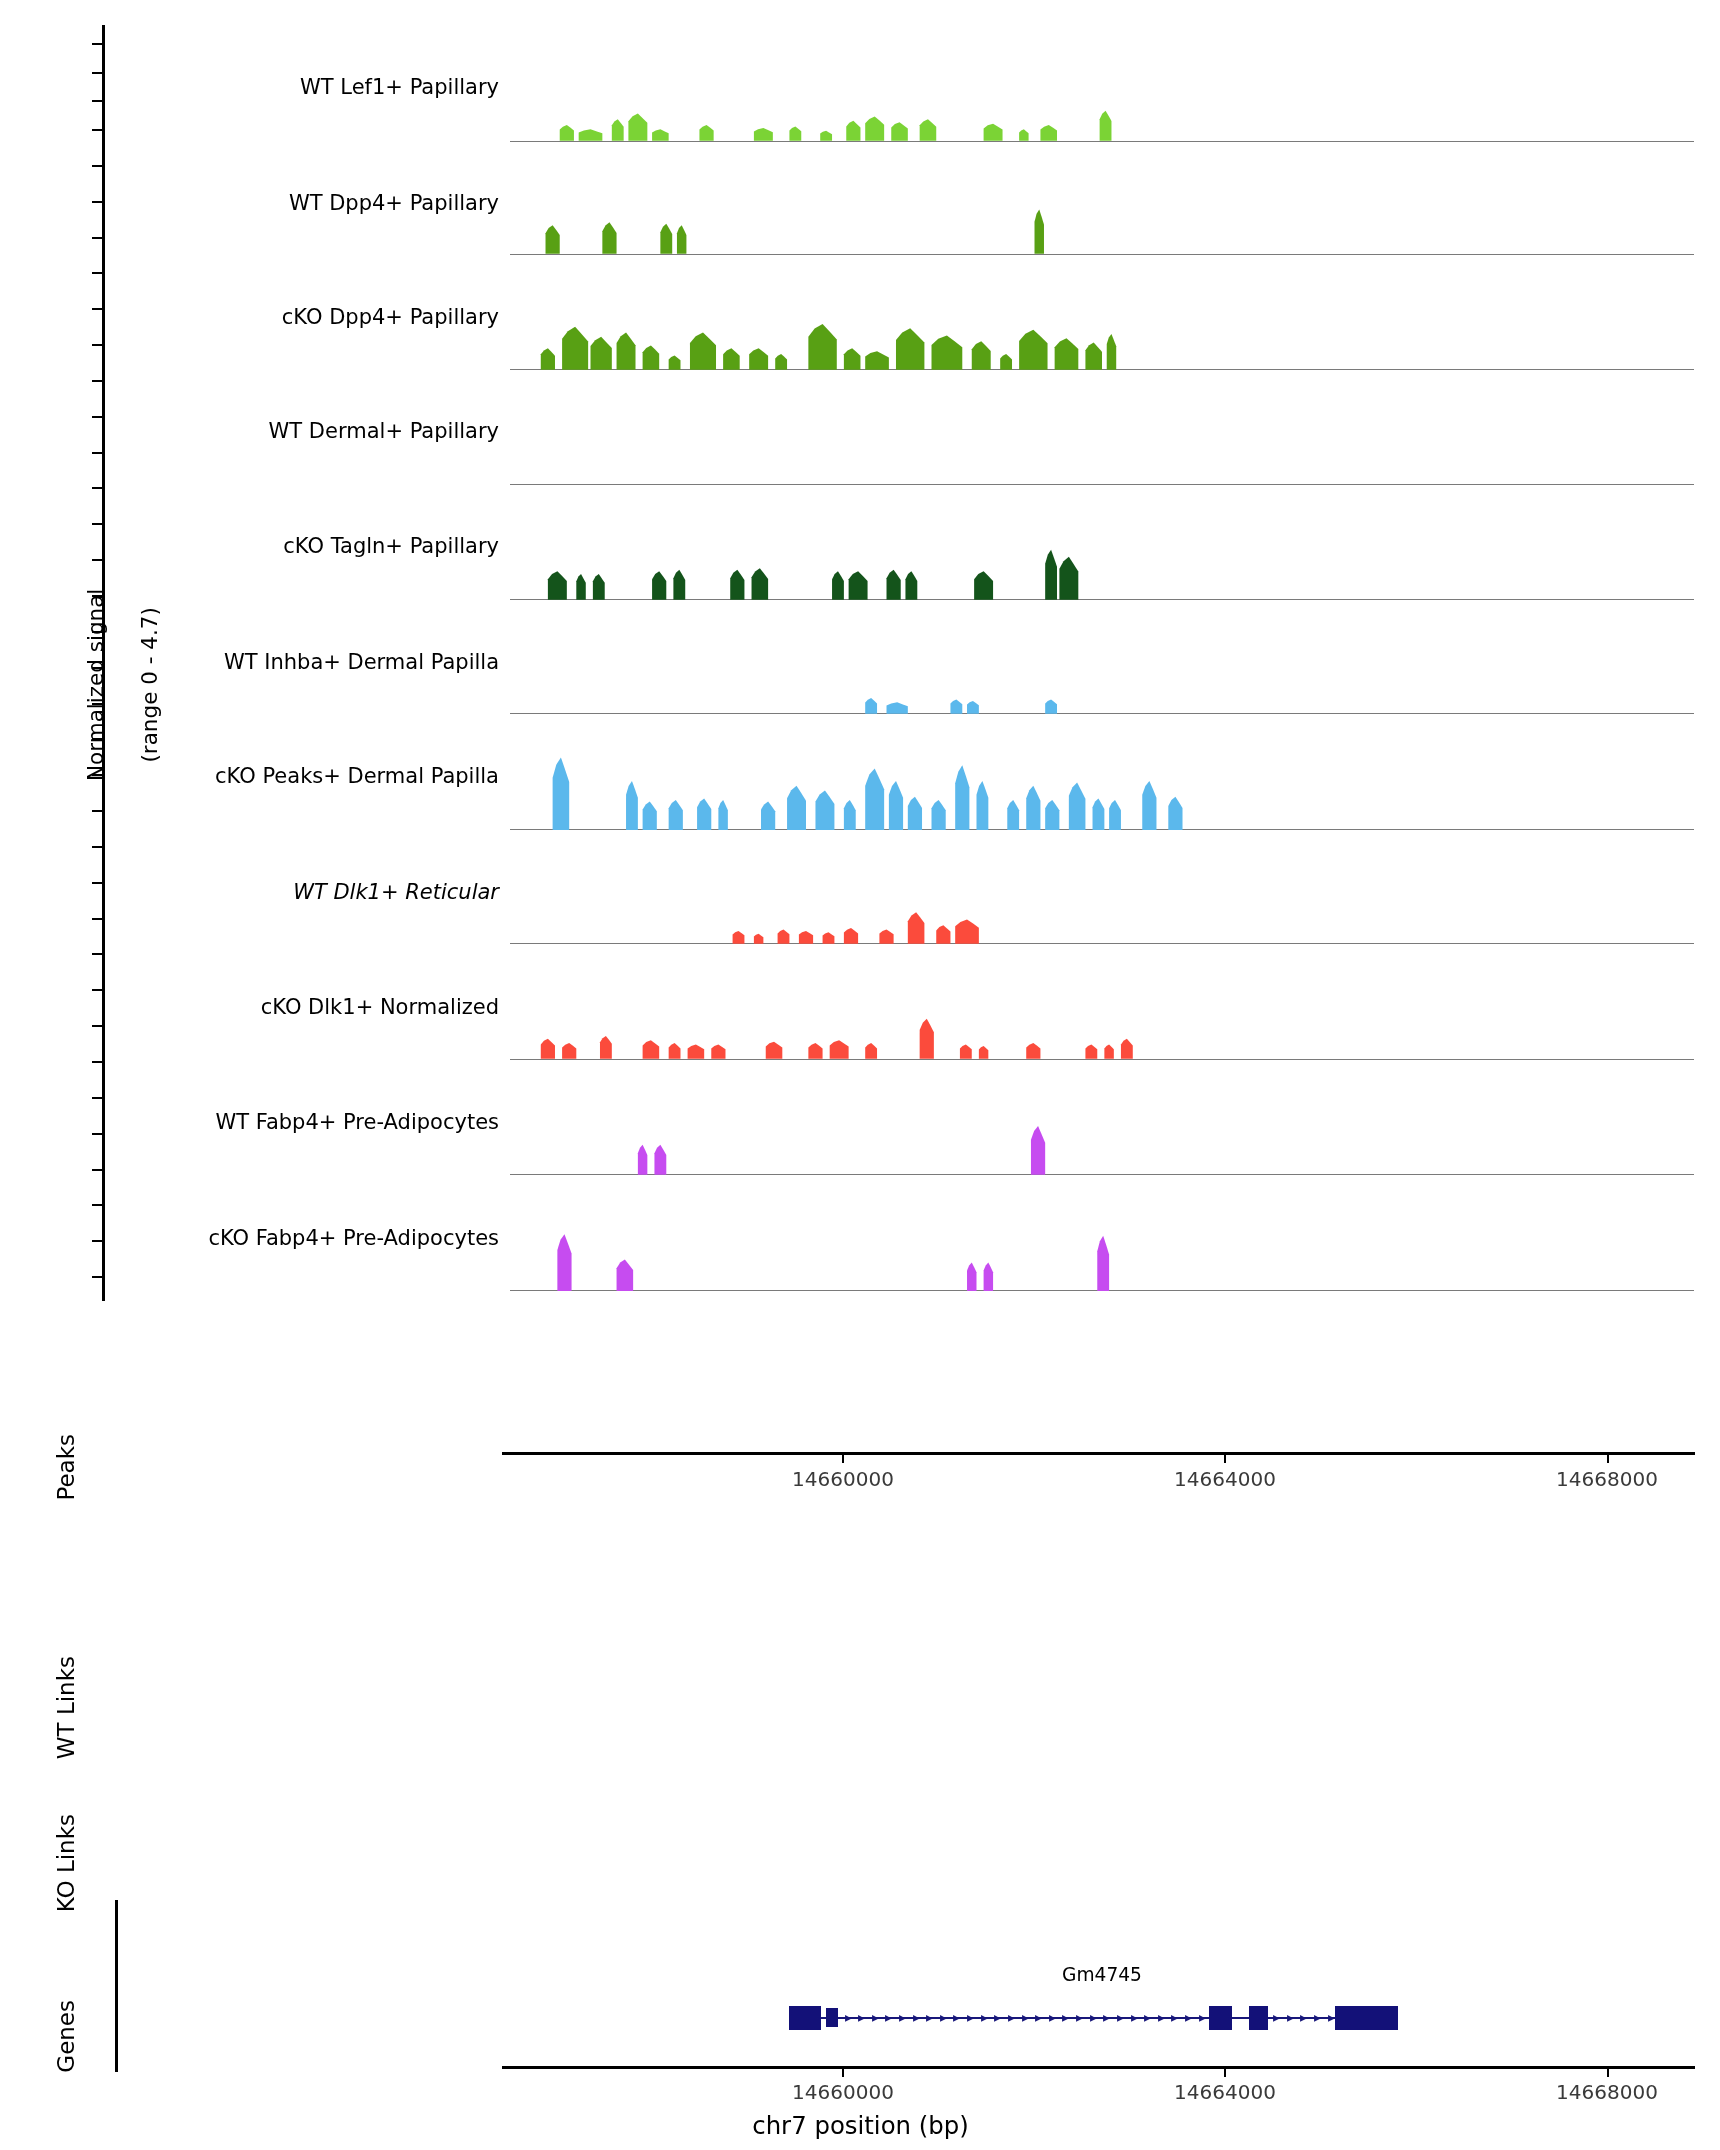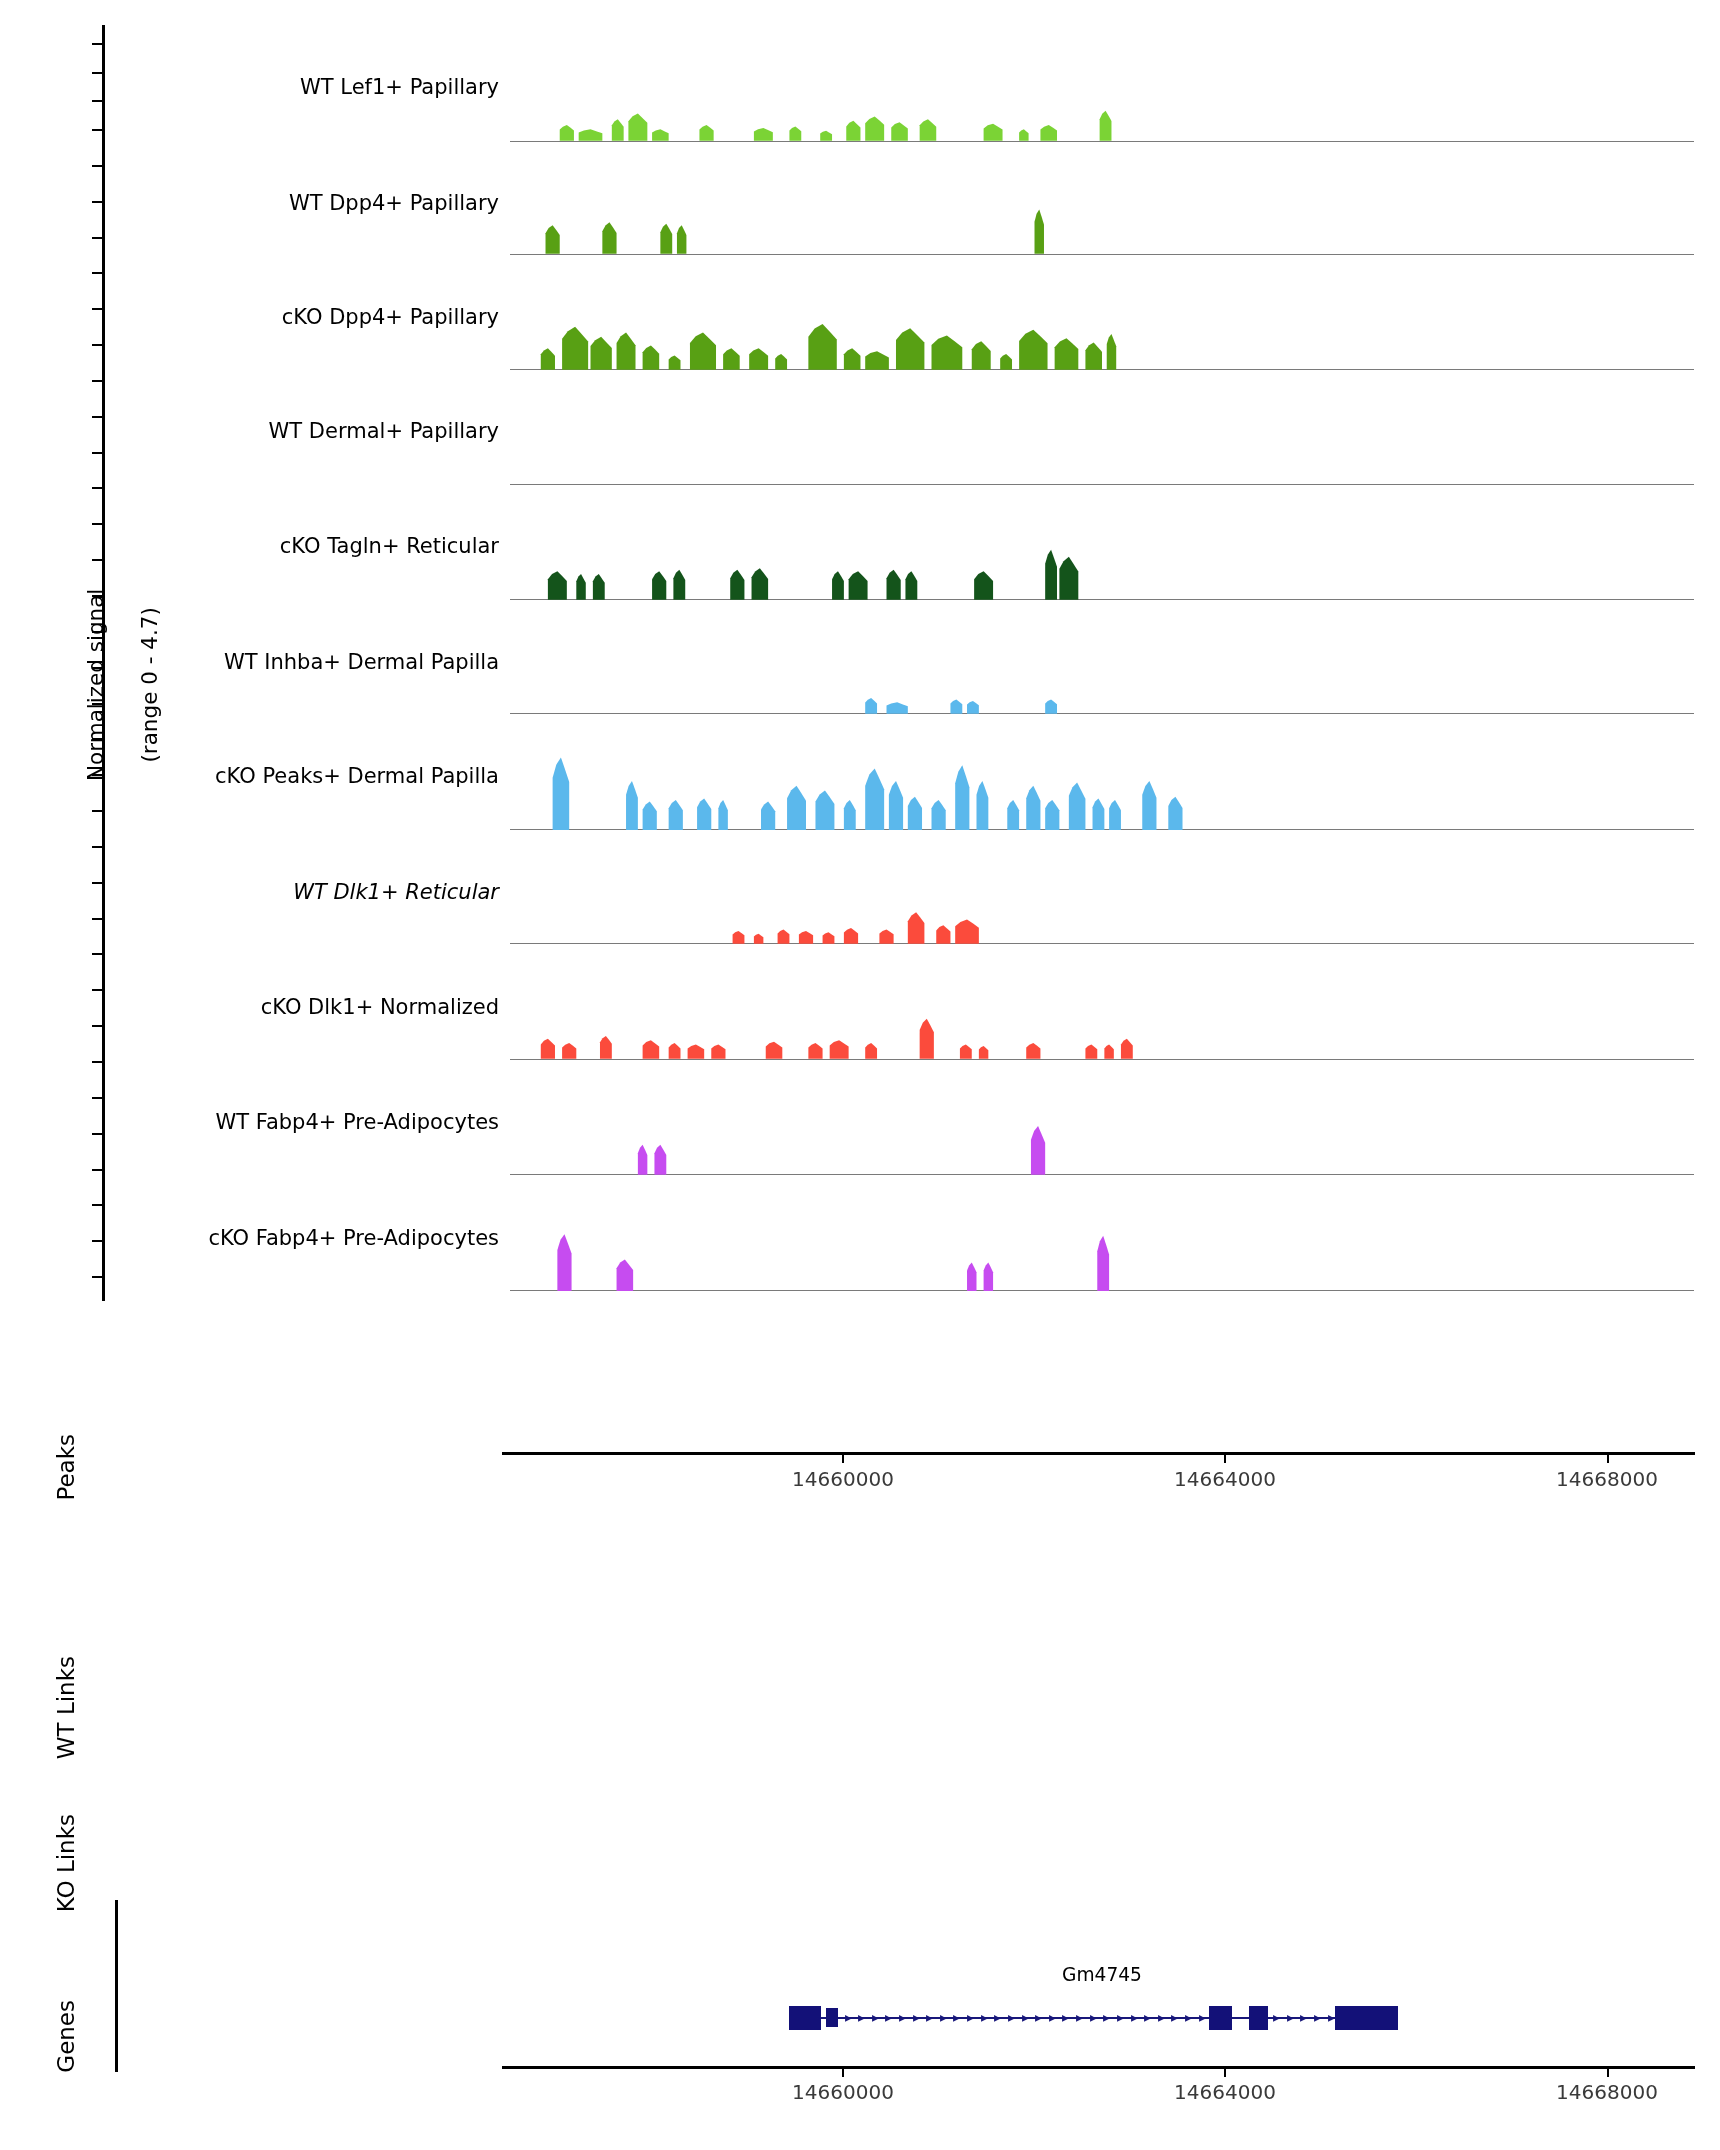--- a/index.html
+++ b/index.html
@@ -194,21 +194,21 @@
         <polygon points="710.36,100 710.36,59.68 719.0825600000001,49.599999999999994 730.184,43.99999999999999 739.69952,52.959999999999994 750.008,63.03999999999999 750.008,100" fill="#58a014"></polygon>
         <polygon points="759.9200000000001,100 759.9200000000001,68.32 767.1888000000001,60.4 776.44,56 784.3696000000001,63.04 792.96,70.96 792.96,100" fill="#58a014"></polygon>
         <polygon points="802.872,100 802.872,72.64 807.96016,65.8 814.4359999999999,62 819.98672,68.08 826,74.92 826,100" fill="#58a014"></polygon>
         <polygon points="832.6080000000001,100 832.6080000000001,64 835.51552,55 839.216,50 842.3878400000001,58 845.8240000000001,67 845.8240000000001,100" fill="#58a014"></polygon>
       </svg></div>
 
   <div class="track-label" style="top:419px;">WT Dermal+ Papillary</div>
   <div class="baseline" style="top:484px;"></div>
   <div class="track-plot" id="plot3" style="top:412px; height:72px;"><svg width="1184" height="72" viewBox="0 0 1652 100"></svg></div>
 
-  <div class="track-label" style="top:534px;">cKO Tagln+ Reticular</div>
+  <div class="track-label" style="top:534px;">cKO Tagln+ Papillary</div>
   <div class="baseline" style="top:599px;"></div>
   <div class="track-plot" id="plot4" style="top:528px; height:72px;"><svg width="1184" height="72" viewBox="0 0 1652 100">
         <polygon points="52.864000000000004,100 52.864000000000004,71.2 58.67904000000001,64 66.08000000000001,60 72.42368,66.4 79.296,73.6 79.296,100" fill="#14541b"></polygon>
         <polygon points="92.512,100 92.512,74.08 95.41952,67.6 99.12,64 102.29184000000001,69.76 105.72800000000001,76.24 105.72800000000001,100" fill="#14541b"></polygon>
         <polygon points="115.64000000000001,100 115.64000000000001,74.08 119.27440000000001,67.6 123.90000000000002,64 127.86480000000002,69.76 132.16000000000003,76.24 132.16000000000003,100" fill="#14541b"></polygon>
         <polygon points="198.23999999999998,100 198.23999999999998,71.2 202.60127999999997,64 208.152,60 212.90975999999998,66.4 218.064,73.6 218.064,100" fill="#14541b"></polygon>
         <polygon points="227.97600000000003,100 227.97600000000003,69.76 231.61040000000003,62.199999999999996 236.23600000000002,58 240.20080000000002,64.72 244.49600000000004,72.28 244.49600000000004,100" fill="#14541b"></polygon>
         <polygon points="307.272,100 307.272,69.76 311.63328,62.199999999999996 317.18399999999997,58 321.94176,64.72 327.096,72.28 327.096,100" fill="#14541b"></polygon>
         <polygon points="337.008,100 337.008,68.32 342.09616,60.4 348.572,56 354.12271999999996,63.04 360.13599999999997,70.96 360.13599999999997,100" fill="#14541b"></polygon>
         <polygon points="449.34400000000005,100 449.34400000000005,71.2 452.9784000000001,64 457.60400000000004,60 461.56880000000007,66.4 465.86400000000003,73.6 465.86400000000003,100" fill="#14541b"></polygon>
@@ -376,20 +376,21 @@
     </div>
 
   <div class="xaxis-line" style="top:2066px;"></div>
   <div class="xtick" style="left:842px; top:2069px;"></div>
   <div class="xtick" style="left:1224px; top:2069px;"></div>
   <div class="xtick" style="left:1607px; top:2069px;"></div>
   <div class="xticklabel" style="left:843px; top:2080px;">14660000</div>
   <div class="xticklabel" style="left:1225px; top:2080px;">14664000</div>
   <div class="xticklabel" style="left:1607px; top:2080px;">14668000</div>
 
+  <div class="xaxis-title" style="left:251px; width:1219px; top:2111px;">chr7 position (bp)</div>
 <div class="axis-bracket" style="left: 92px; top: 43px; width: 10px; height: 2.2px;"></div>
     <div class="axis-bracket" style="left: 92px; top: 72px; width: 10px; height: 2.2px;"></div>
     <div class="axis-bracket" style="left: 92px; top: 100px; width: 10px; height: 2.2px;"></div>
     <div class="axis-bracket" style="left: 92px; top: 129px; width: 10px; height: 2.2px;"></div>
     <div class="axis-bracket" style="left: 92px; top: 165px; width: 10px; height: 2.2px;"></div>
     <div class="axis-bracket" style="left: 92px; top: 201px; width: 10px; height: 2.2px;"></div>
     <div class="axis-bracket" style="left: 92px; top: 237px; width: 10px; height: 2.2px;"></div>
     <div class="axis-bracket" style="left: 92px; top: 272px; width: 10px; height: 2.2px;"></div>
     <div class="axis-bracket" style="left: 92px; top: 308px; width: 10px; height: 2.2px;"></div>
     <div class="axis-bracket" style="left: 92px; top: 344px; width: 10px; height: 2.2px;"></div>

